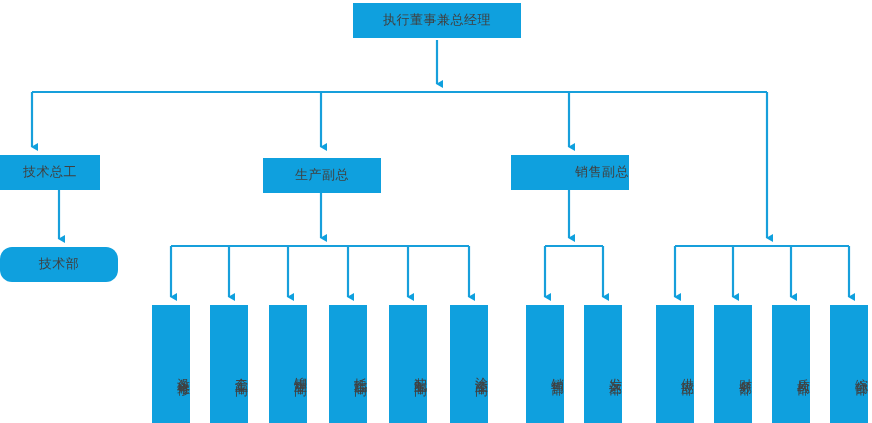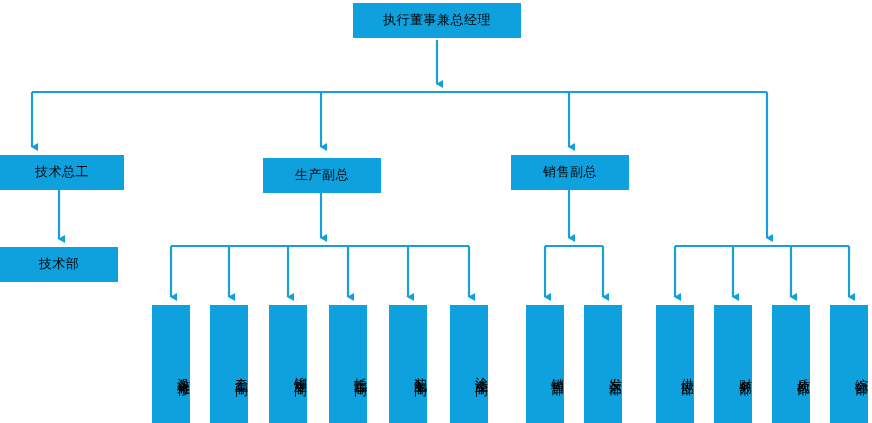--- a/index.html
+++ b/index.html
@@ -19,21 +19,21 @@
     position: absolute;
     left: 0;
     top: 0;
     width: 872px;
     height: 423px;
     pointer-events: none;
   }
   .node {
     position: absolute;
     background: #0FA0DE;
-    color: #000000;
+    color: #404040;
     display: flex;
     align-items: center;
     justify-content: center;
     box-sizing: border-box;
     line-height: 1.15;
     letter-spacing: 0.5px;
   }
   .node.horiz {
     font-size: 13px;
     text-align: center;
@@ -99,33 +99,33 @@
       <line x1="733" y1="246" x2="733" y2="297" marker-end="url(#arrow)"></line>
       <line x1="791" y1="246" x2="791" y2="297" marker-end="url(#arrow)"></line>
       <line x1="849" y1="246" x2="849" y2="297" marker-end="url(#arrow)"></line>
     </g>
   </svg>
 
   <div class="node horiz" style="left:353px; top:3px; width:168px; height:35px;">
     <span class="lbl">执行董事兼总经理</span>
   </div>
 
-  <div class="node horiz" style="left:0px; top:155px; width:124px; height:35px;">
+  <div class="node horiz" style="left:0px; top:155px; width:100px; height:35px;">
     <span class="lbl">技术总工</span>
   </div>
 
   <div class="node horiz" style="left:263px; top:158px; width:118px; height:35px;">
     <span class="lbl">生产副总</span>
   </div>
 
-  <div class="node horiz" style="left:511px; top:155px; width:118px; height:35px;">
+  <div class="node horiz" style="left:511px; top:155px; width:118px; height:35px;justify-content:flex-end;">
     <span class="lbl">销售副总</span>
   </div>
 
-  <div class="node horiz" style="left:0px; top:247px; width:118px; height:35px;">
+  <div class="node horiz" style="left:0px; top:247px; width:118px; height:35px;border-radius:12px;">
     <span class="lbl">技术部</span>
   </div>
 
   <div class="node vert" style="left:152px; top:305px; width:38px; height:118px;">
     <span class="lbl">设备维修</span>
   </div>
   <div class="node vert" style="left:210px; top:305px; width:38px; height:118px;">
     <span class="lbl">金工车间</span>
   </div>
   <div class="node vert" style="left:269px; top:305px; width:38px; height:118px;">

